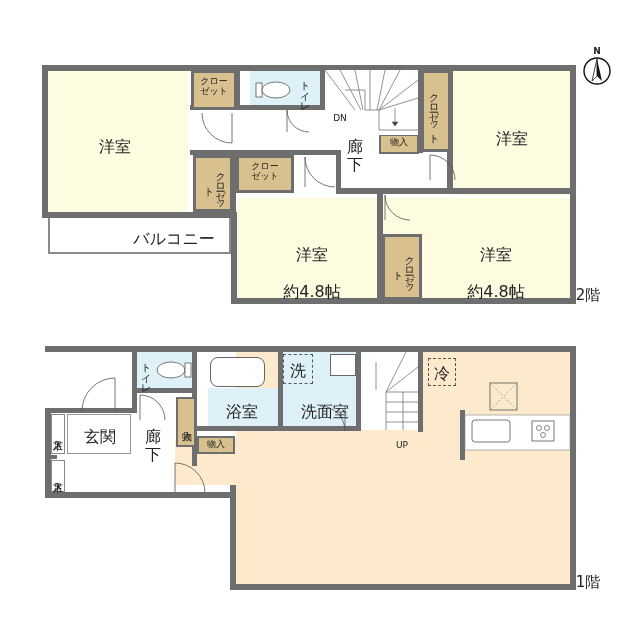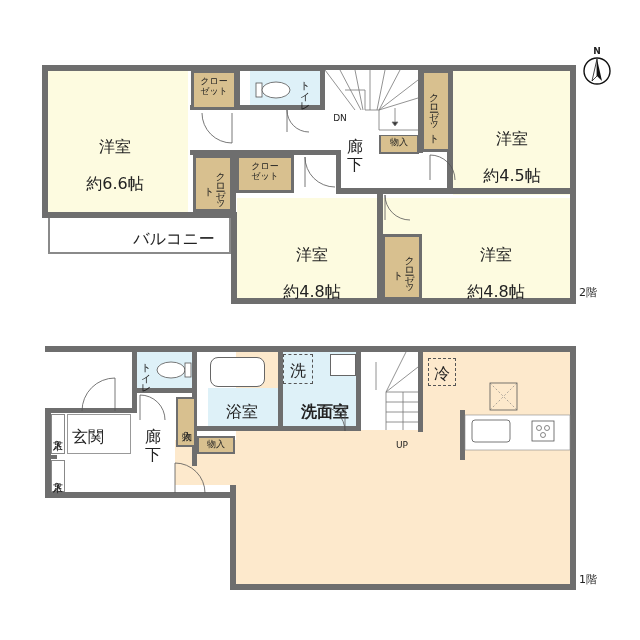--- a/index.html
+++ b/index.html
@@ -10,21 +10,21 @@
   .room-peach{background:#fde9cc;}
   .room-blue{background:#def1f8;}
   .closet{background:#d8c08f;border:3px solid #6e6e6e;}
   .white{background:#fff;}
   .lbl{position:absolute;text-align:center;white-space:pre-line;line-height:1.15;color:#222;}
   .big{font-size:16px;}
   .small{font-size:16px;}
   .tiny{font-size:9px;}
   .vert{writing-mode:vertical-rl;text-orientation:upright;font-size:10px;letter-spacing:-1px;}
   svg{position:absolute;overflow:visible;}
-  .floor-label{font-size:11px;}
+  .floor-label{font-size:15px;}
 </style>
 </head>
 <body>
 
 <div class="abs" style="left:582px;top:46px;width:30px;height:40px;">
   <div class="lbl tiny" style="left:9px;top:0;width:12px;font-weight:bold;">N</div>
   <svg width="30" height="30" style="left:0;top:10px;">
     <circle cx="15" cy="15" r="13" fill="none" stroke="#111" stroke-width="1.4"></circle>
     <polygon points="15,3 20,25 15,20" fill="#111"></polygon>
     <polygon points="15,3 10,25 15,20" fill="#fff" stroke="#111" stroke-width="0.8"></polygon>
@@ -97,25 +97,23 @@
       <line x1="93" y1="28" x2="54" y2="40"></line>
       <polyline points="20,20 40,20 40,40 54,40 54,60 93,60"></polyline>
       <line x1="70" y1="38" x2="70" y2="54"></line>
       <polygon points="67,52 73,52 70,56" fill="#333"></polygon>
     </g>
   </svg>
   <div class="lbl tiny" style="left:328px;top:113px;width:24px;">DN</div>
 
   <div class="lbl big" style="left:60px;top:120px;width:110px;">
     <div>洋室</div>
-    <div>約6.6帖</div>
   </div>
   <div class="lbl big" style="left:462px;top:112px;width:100px;">
     <div>洋室</div>
-    <div>約4.5帖</div>
   </div>
   <div class="lbl big" style="left:262px;top:228px;width:100px;">
     <div>洋室</div>
     <div>約4.8帖</div>
   </div>
   <div class="lbl big" style="left:446px;top:228px;width:100px;">
     <div>洋室</div>
     <div>約4.8帖</div>
   </div>
   <div class="lbl small" style="left:340px;top:138px;width:30px;">廊下</div>
@@ -210,22 +208,22 @@
       <line x1="25" y1="50" x2="57" y2="50"></line>
       <line x1="25" y1="60" x2="57" y2="60"></line>
       <line x1="25" y1="70" x2="57" y2="70"></line>
       <line x1="25" y1="40" x2="25" y2="78"></line>
       <line x1="42" y1="40" x2="42" y2="78"></line>
     </g>
   </svg>
   <div class="lbl tiny" style="left:390px;top:440px;width:24px;">UP</div>
 
   <div class="lbl small" style="left:222px;top:403px;width:40px;">浴室</div>
-  <div class="lbl small" style="left:300px;top:403px;width:50px;font-weight:bold;">洗面室</div>
-  <div class="lbl small" style="left:68px;top:428px;width:40px;">玄関</div>
+  <div class="lbl small" style="left:300px;top:403px;width:50px;">洗面室</div>
+  <div class="lbl small" style="left:80px;top:428px;width:40px;">玄関</div>
   <div class="lbl small" style="left:138px;top:428px;width:30px;">廊下</div>
   <div class="lbl big" style="left:340px;top:484px;width:110px;">
   </div>
   <div class="lbl floor-label" style="left:572px;top:574px;width:32px;">1階</div>
 
   <svg width="640" height="640" style="left:0;top:0;">
     <g stroke="#555" stroke-width="0.8" fill="none">
       <path d="M82 411 A33 33 0 0 1 115 378"></path>
         <line x1="115" y1="378" x2="115" y2="411"></line>
       <path d="M140 395 A25 25 0 0 1 165 420"></path>

